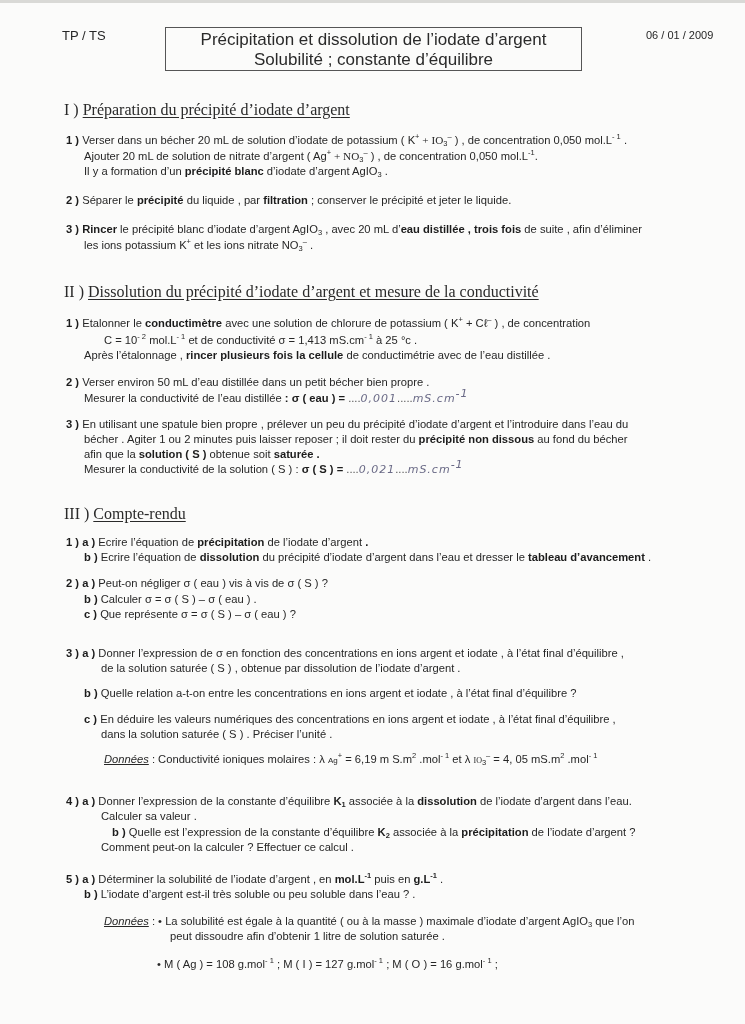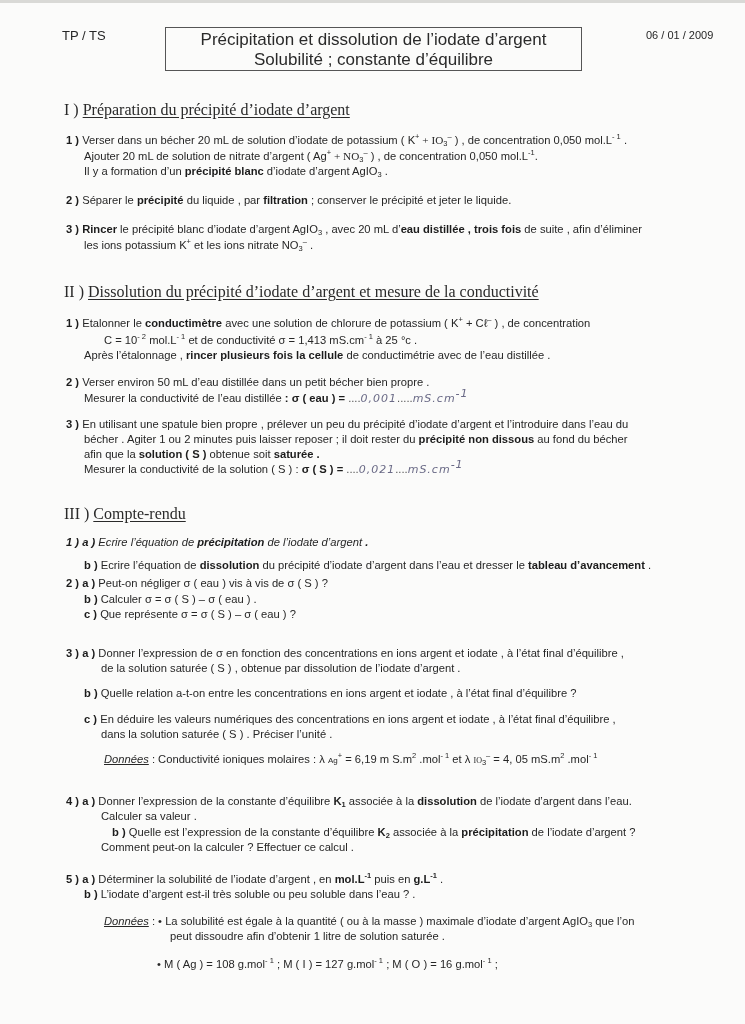--- a/index.html
+++ b/index.html
@@ -114,24 +114,24 @@
   <div class="line ind1" style="top:462px;">
     <span>Mesurer la conductivité de la solution ( S ) : </span><b>σ ( S ) =</b>
     <span class="dots">....</span><span class="hand">0,021</span><span class="dots">....</span><span class="hand">mS.cm</span><sup class="hand">-1</sup>
   </div>
 
   <div class="sec" style="top:505px;">
     <span>III )</span>
     <span class="u">Compte-rendu</span>
   </div>
 
-  <div class="line" style="top:535px;font-style:italic;">
+  <div class="line" style="top:535px;">
     <b>1 )</b><b> a )</b><span> Ecrire l’équation de </span><b>précipitation</b><span> de l’iodate d’argent </span><b>.</b>
   </div>
-  <div class="line ind1" style="top:550px;margin-top:8px;">
+  <div class="line ind1" style="top:550px;">
     <b>b )</b><span> Ecrire l’équation de </span><b>dissolution</b><span> du précipité d’iodate d’argent dans l’eau et dresser le </span><b>tableau d’avancement</b><span> .</span>
   </div>
 
   <div class="line" style="top:576px;">
     <b>2 )</b><b> a )</b><span> Peut-on négliger σ ( eau ) vis à vis de σ ( S )  ?</span>
   </div>
   <div class="line ind1" style="top:592px;">
     <b>b )</b><span> Calculer σ = σ ( S ) – σ ( eau ) .</span>
   </div>
   <div class="line ind1" style="top:607px;">

